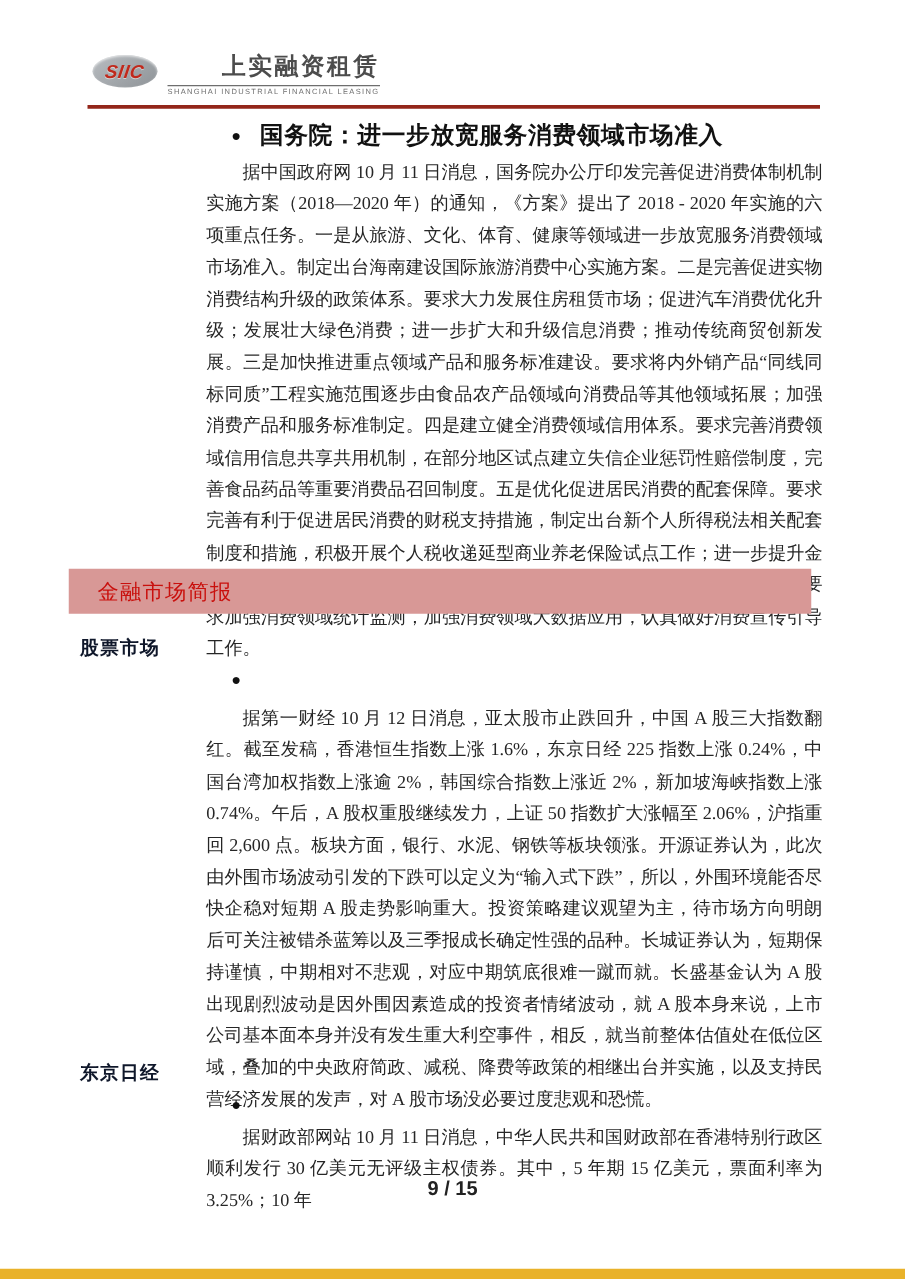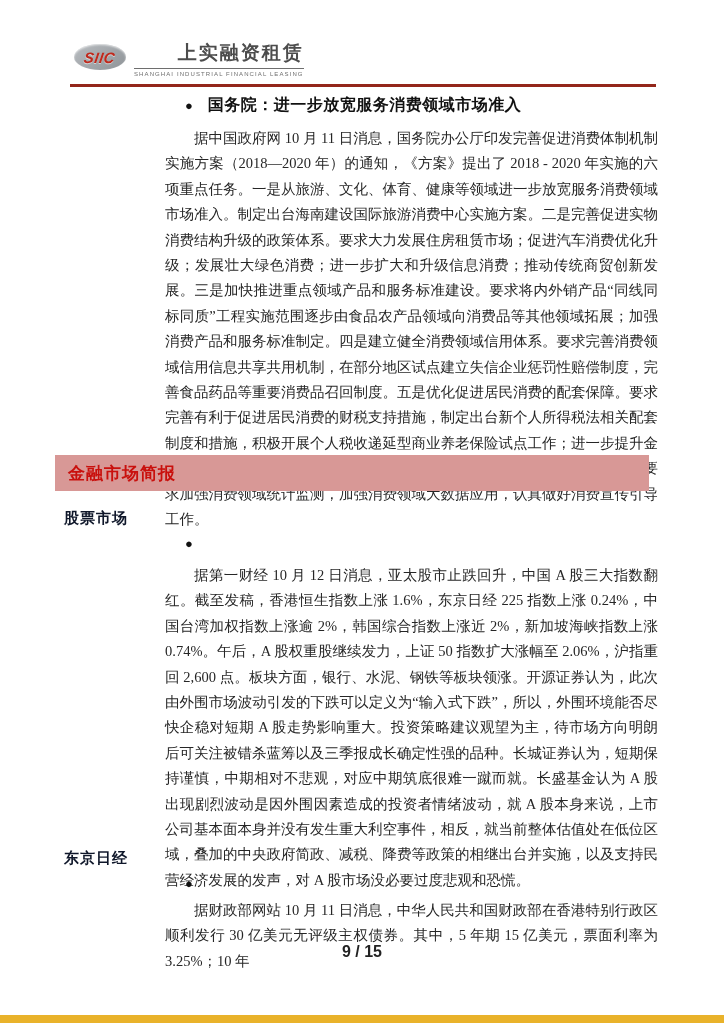--- a/index.html
+++ b/index.html
@@ -41,39 +41,39 @@
     background: #93261a;
   }
 
   
   .article-heading {
     position: absolute; left: 185px; width: 470px;
     display: flex; align-items: center;
   }
   .article-heading .bullet { font-size: 13px; margin-right: 15px; line-height: 1; color:#111; }
   .article-heading h2 {
-    margin: 0; font-size: 16px; font-weight: bold; color: #111;
+    margin: 0; font-size: 19px; font-weight: bold; color: #111;
     letter-spacing: 0.5px; white-space: nowrap;
   }
 
   
   .body-text {
     position: absolute; left: 165px; width: 493px; margin: 0;
     font-family: "Liberation Serif", "DejaVu Serif", serif;
     font-size: 14.5px; line-height: 25.4px; color: #262626;
     text-align: justify; text-indent: 2em;
   }
 
   
   .banner {
     position: absolute; top: 455px; left: 55px; width: 594px; height: 36px;
     background: #d89896; display: flex; align-items: center;
   }
   .banner span {
-    margin-left: 13px; font-size: 17px; font-weight: bold; color: #c9100d;
+    margin-left: 23px; font-size: 17px; font-weight: normal; color: #c9100d;
     letter-spacing: 1px;
   }
 
   
   .section-label {
     position: absolute; left: 64px;
     font-size: 15px; font-weight: bold; color: #0f172a; letter-spacing: 1px;
   }
 
   

